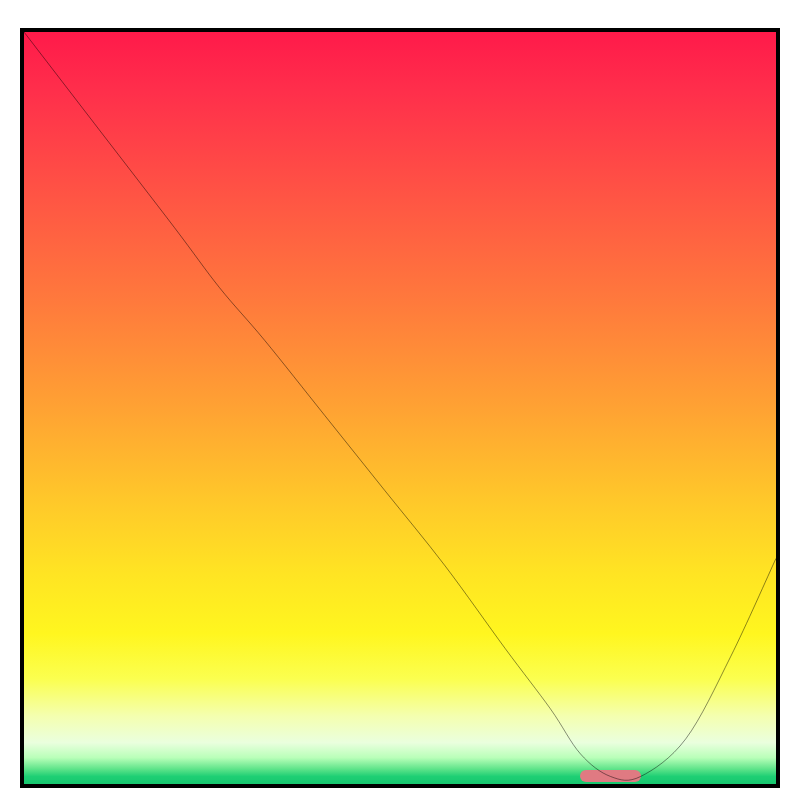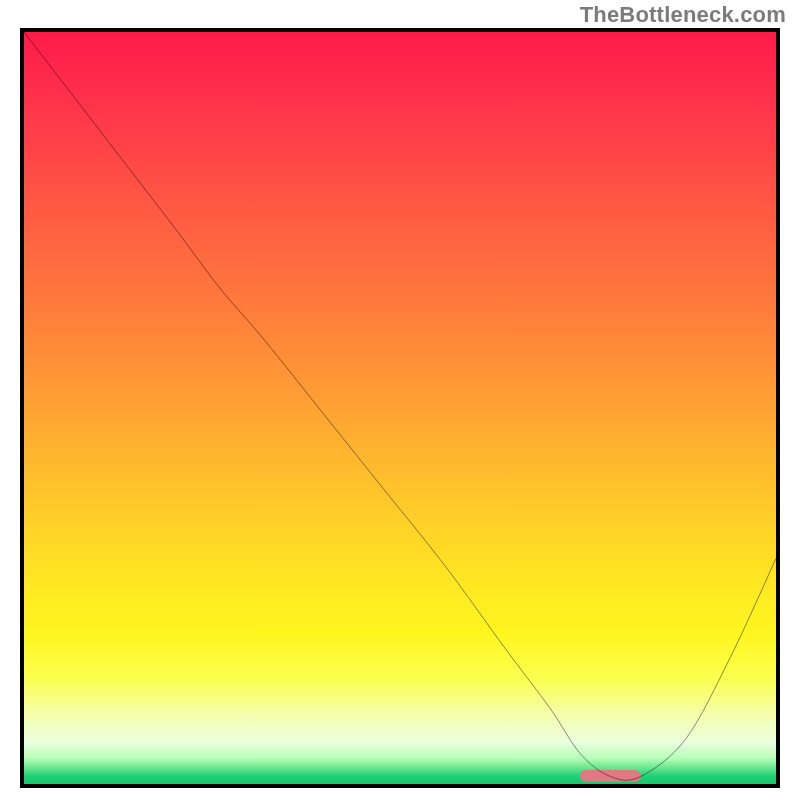--- a/index.html
+++ b/index.html
@@ -69,21 +69,20 @@
     height: 12px;
     border-radius: 6px;
     background: #e07a82;
     z-index: 2;
   }
 </style>
 </head>
 <body>
 <div class="wrap">
 
-  <div class="watermark">TheBottleneck.com</div>
 
   <div class="frame">
     <div class="gradient"></div>
 
     <div class="marker" id="marker" style="left: 556.48px; width: 60.16px; top: 738.48px;"></div>
 
     <svg class="curve" viewBox="0 0 100 100" preserveAspectRatio="none">
       <path id="curvePath" fill="none" stroke="#000" stroke-width="0.45" vector-effect="non-scaling-stroke" d="M 0 0 C 1.6666666666666667 2.1666666666666665, 6.666666666666666 8.666666666666668, 10 13 C 13.333333333333334 17.333333333333332, 17.333333333333332 22.5, 20 26 C 22.666666666666668 29.5, 24 31.5, 26 34 C 28 36.5, 29.666666666666668 38.166666666666664, 32 41 C 34.333333333333336 43.833333333333336, 37.333333333333336 47.666666666666664, 40 51 C 42.666666666666664 54.333333333333336, 45.333333333333336 57.666666666666664, 48 61 C 50.666666666666664 64.33333333333333, 53.333333333333336 67.5, 56 71 C 58.666666666666664 74.5, 61.666666666666664 78.83333333333333, 64 82 C 66.33333333333333 85.16666666666667, 68.33333333333333 87.66666666666667, 70 90 C 71.66666666666667 92.33333333333333, 72.66666666666667 94.5, 74 96 C 75.33333333333333 97.5, 76.66666666666667 98.5, 78 99 C 79.33333333333333 99.5, 80.33333333333333 99.83333333333333, 82 99 C 83.66666666666667 98.16666666666667, 86 96.66666666666667, 88 94 C 90 91.33333333333333, 92 87, 94 83 C 96 79, 99 72.16666666666667, 100 70"></path>
     </svg>
   </div>

